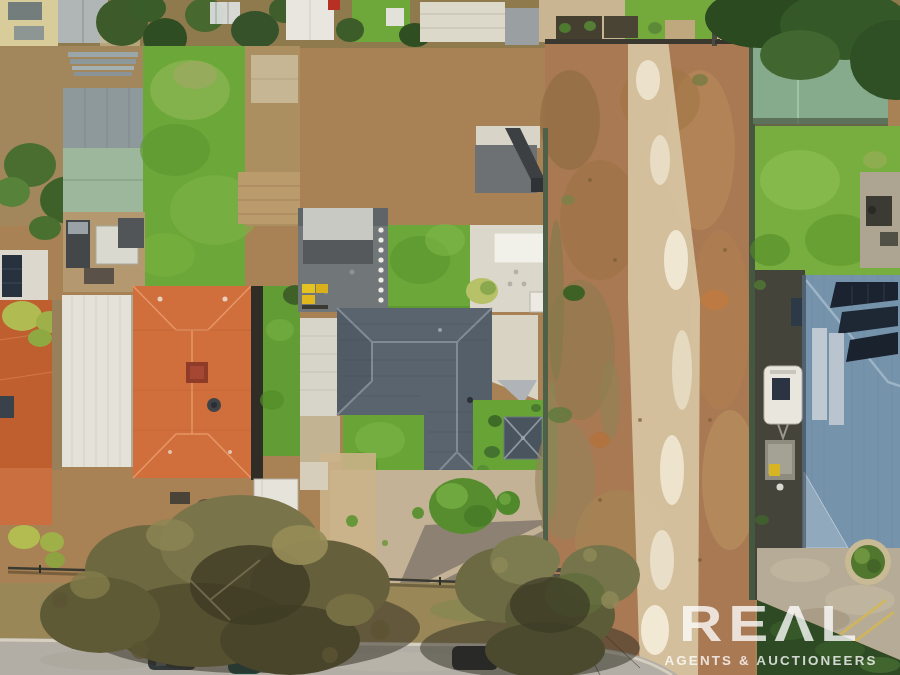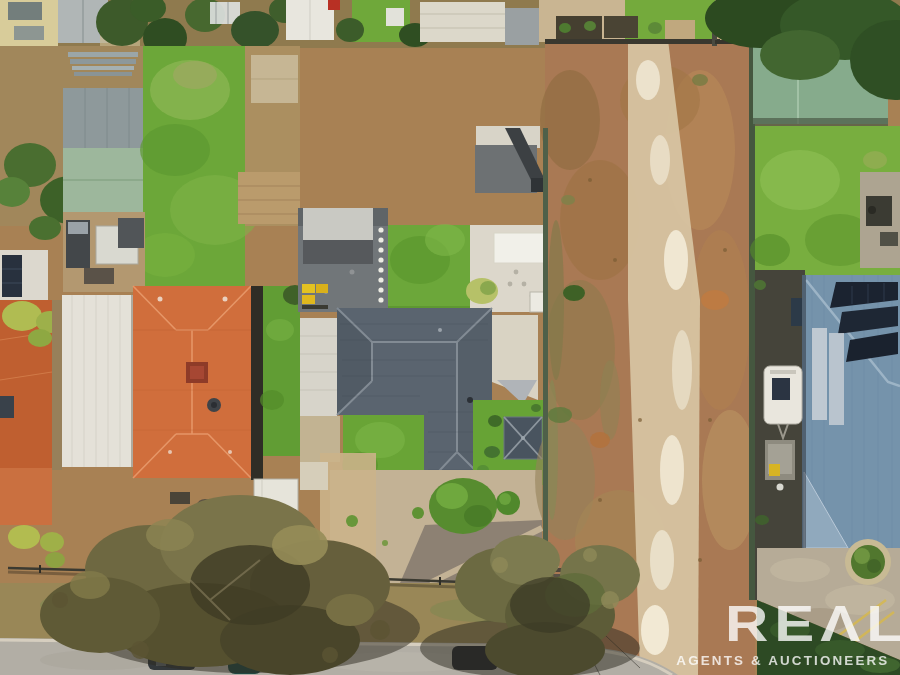--- a/index.html
+++ b/index.html
@@ -1,20 +1,20 @@
 <!DOCTYPE html>
 <html><head>
 <meta charset="utf-8">
 <style>
   html,body{margin:0;padding:0;background:#222;}
   .photo{position:relative;width:900px;height:675px;overflow:hidden;
          font-family:"Liberation Sans",sans-serif;background:#a88154;}
   .photo svg{display:block;position:absolute;left:0;top:0;}
   .watermark{position:absolute;right:14px;bottom:8px;width:230px;color:#ffffff;
-             opacity:.78;text-align:right;line-height:1;pointer-events:none;}
+             opacity:.78;text-align:center;line-height:1;pointer-events:none;}
   .brand{font-weight:bold;font-size:50px;letter-spacing:5px;
          transform:scaleX(1.2);transform-origin:center;}
   .tagline{font-weight:bold;font-size:13px;letter-spacing:2.1px;margin-top:5px;
            transform:scaleX(1.03);transform-origin:center;white-space:nowrap;}
 </style>
 </head>
 <body>
 
 <div class="photo">
 <svg width="900" height="675" viewBox="0 0 900 675">

